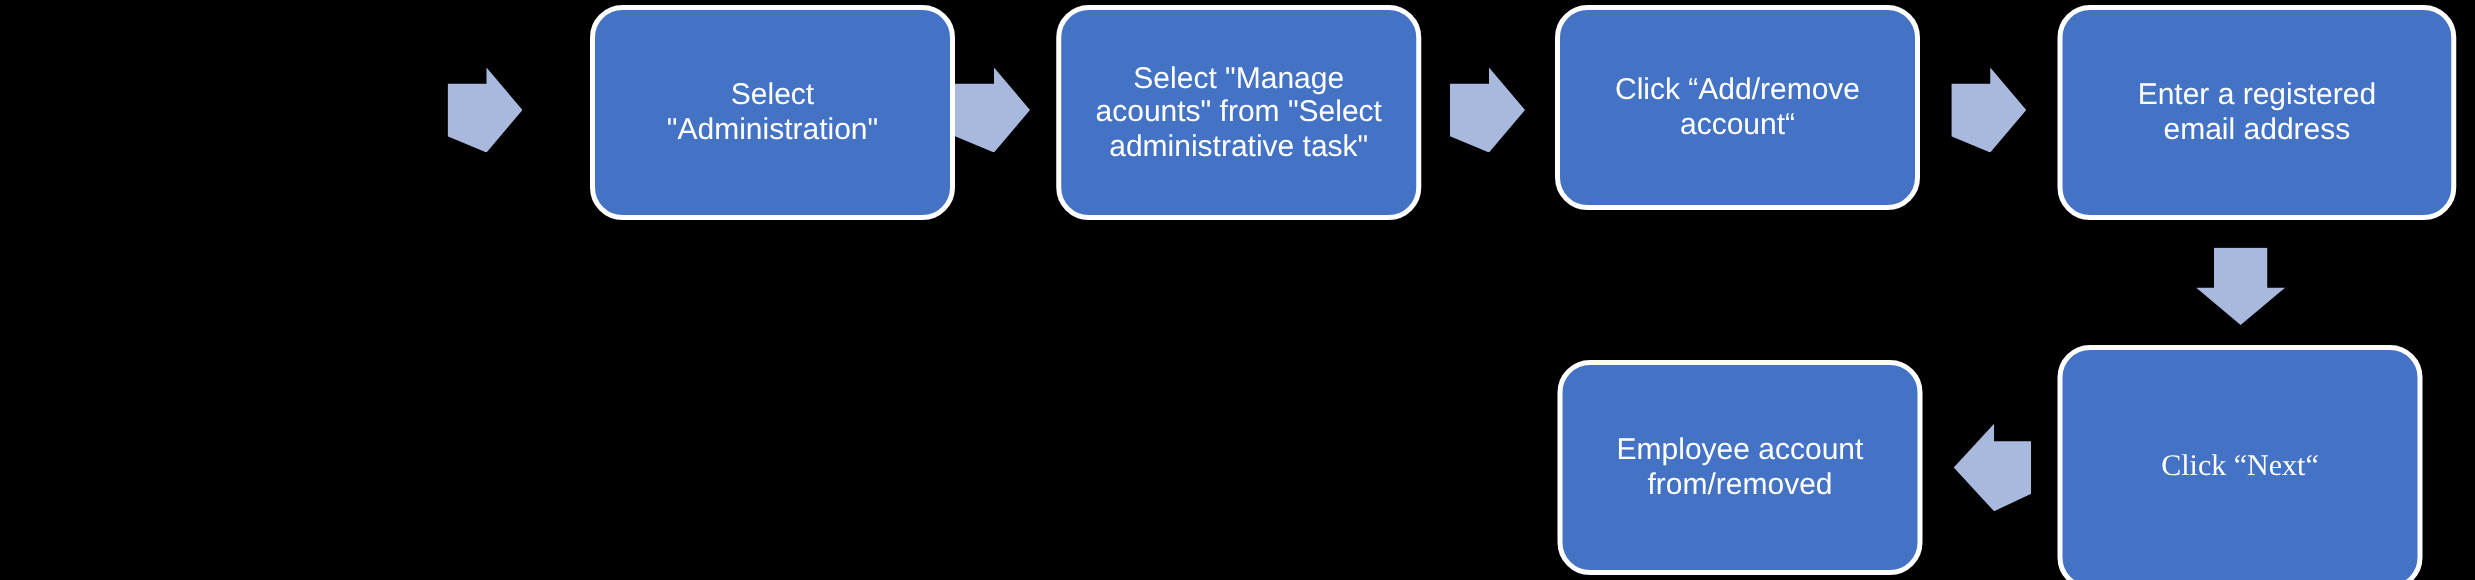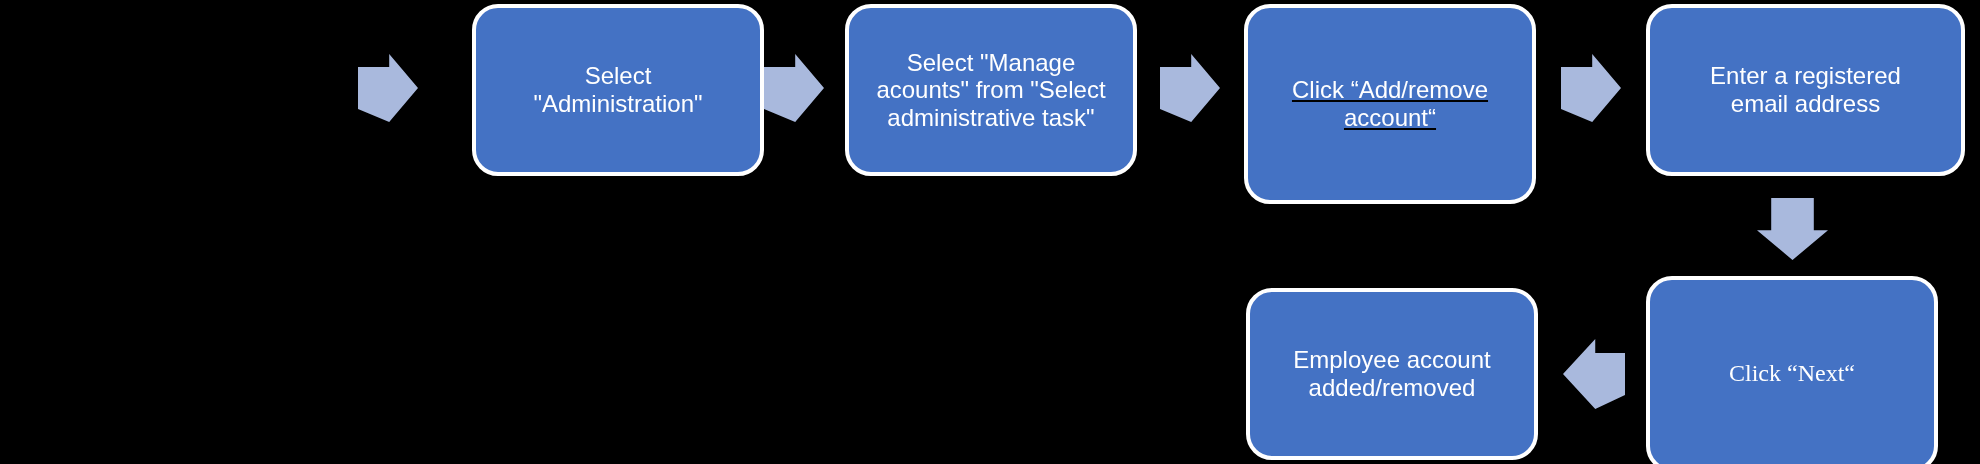--- a/index.html
+++ b/index.html
@@ -43,21 +43,21 @@
   .arrow-left {
     clip-path: polygon(100% 20%, 52% 20%, 52% 0, 0 50%, 52% 100%, 100% 80%);
   }
   .arrow-down {
     clip-path: polygon(20% 0, 80% 0, 80% 52%, 100% 52%, 50% 100%, 0 52%, 20% 52%);
   }
   
   .s1 { left: 40px;   top: 4px; width: 292px; height: 172px; }
   .s2 { left: 472px;  top: 4px; width: 292px; height: 172px; }
   .s3 { left: 845px;  top: 4px; width: 292px; height: 172px; }
-  .s4 { left: 1244px; top: 4px; width: 292px; height: 200px; text-decoration: underline; }
+  .s4 { left: 1244px; top: 4px; width: 292px; height: 164px; }
   .s5 { left: 1646px; top: 4px; width: 319px; height: 172px; }
   
   .s6 { left: 1646px; top: 276px; width: 292px; height: 196px; font-family: Liberation Serif, serif; }
   .s7 { left: 1246px; top: 288px; width: 292px; height: 172px; }
   
   .a1 { left: 358px;  top: 54px;  width: 60px; height: 68px; }
   .a2 { left: 764px;  top: 54px;  width: 60px; height: 68px; }
   .a3 { left: 1160px; top: 54px;  width: 60px; height: 68px; }
   .a4 { left: 1561px; top: 54px;  width: 60px; height: 68px; }
   .a5 { left: 1757px; top: 198px; width: 71px; height: 62px; }
@@ -101,16 +101,16 @@
   <div class="arrow arrow-down a5"></div>
 
   <div class="step s6">
     <span>Click “Next“</span>
   </div>
 
   <div class="arrow arrow-left a6"></div>
 
   <div class="step s7">
     <span>Employee account
-added/removed</span>
+from/removed</span>
   </div>
 
 </div>
 
 </body></html>

